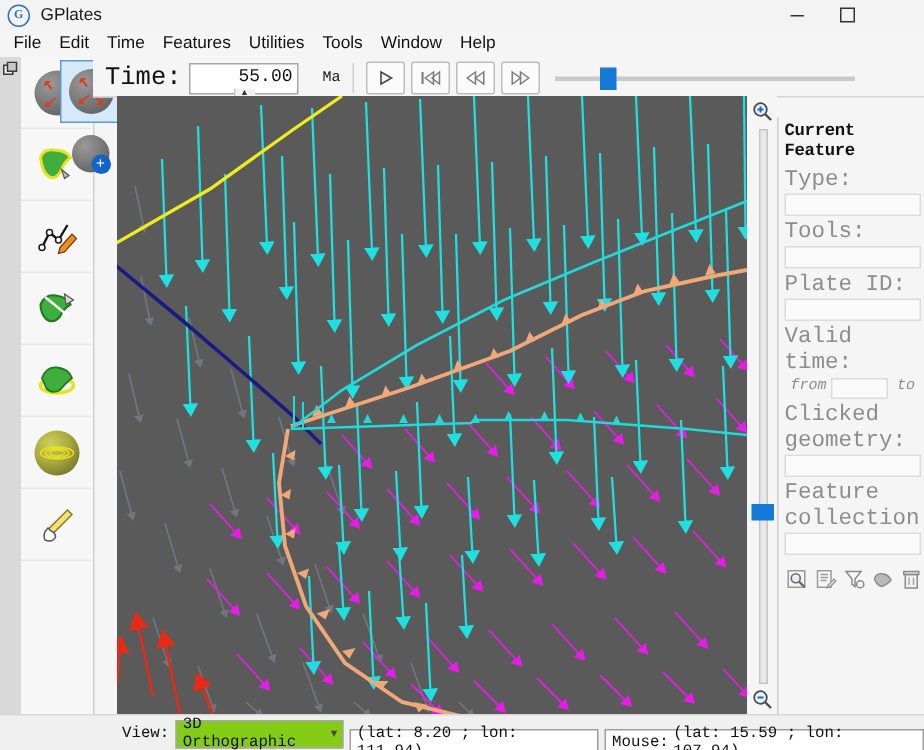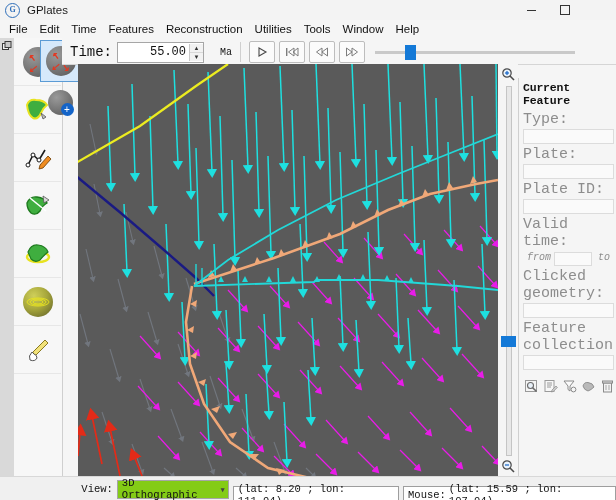--- a/index.html
+++ b/index.html
@@ -55,22 +55,22 @@
   .gl-arrow{position:absolute;color:#e03a24;font-size:10px;font-weight:bold;line-height:1;}
 
   .gbadge{position:absolute;right:-1px;bottom:-1px;width:13px;height:13px;border-radius:50%;
     background:#1464c8;color:#fff;font-size:10px;line-height:13px;text-align:center;
     font-family:"Liberation Sans",sans-serif;}
 
   
   .toptool{position:absolute;left:62px;top:38px;width:554px;height:26px;
     background:#f5f5f5;border-bottom:1px solid #d5d5d5;}
   .tt-row{position:absolute;left:8px;top:3px;display:flex;align-items:center;}
-  .tt-label{font-family:"Liberation Mono",monospace;font-size:14px;color:#111;margin-right:5px;}
-  .spin{display:flex;align-items:center;height:19px;border:1px solid #a6a6a6;background:#fff;}
+  .tt-label{font-family:"Liberation Mono",monospace;font-size:17px;color:#111;margin-right:5px;}
+  .spin{display:flex;align-items:center;height:19px;border:1px solid #a6a6a6;background:#fff;flex-direction:column;}
   .spin input{border:none;outline:none;width:66px;height:17px;text-align:right;
     font-family:"Liberation Mono",monospace;font-size:12px;color:#111;
     background:transparent;padding-right:3px;}
   .spin-btns{width:13px;height:17px;display:flex;flex-direction:column;
     border-left:1px solid #c8c8c8;background:#f2f2f2;}
   .sb{flex:1;display:flex;align-items:center;justify-content:center;font-size:6px;color:#333;line-height:1;}
   .sb+.sb{border-top:1px solid #d8d8d8;}
   .unit{font-family:"Liberation Mono",monospace;font-size:10px;margin-left:4px;color:#111;padding-left:12px;}
 
   .vsep{width:1px;height:20px;background:#cfcfcf;margin:0 8px;}
@@ -141,21 +141,20 @@
         <span class="gl-close"></span>
       </div>
     </div>
   </div>
 
   <div class="menubar">
     <div class="menu-item">File</div>
     <div class="menu-item">Edit</div>
     <div class="menu-item">Time</div>
     <div class="menu-item">Features</div>
-    <div class="menu-item">Reconstruction</div>
     <div class="menu-item">Utilities</div>
     <div class="menu-item">Tools</div>
     <div class="menu-item">Window</div>
     <div class="menu-item">Help</div>
   </div>
 
   <div class="leftdock">
     <div class="dock-handle">
       <svg width="10" height="10" viewBox="0 0 10 10">
         <rect x="0.5" y="2.5" width="6" height="6" fill="#f0f0f0" stroke="#3a3a3a"></rect>
@@ -528,21 +527,21 @@
       </svg>
     </span>
   </div>
 
   <div class="rightpanel">
     <div class="rp-title">Current Feature</div>
 
     <div class="rp-label">Type:</div>
     <div class="rp-field"></div>
 
-    <div class="rp-label">Plate:</div>
+    <div class="rp-label">Tools:</div>
     <div class="rp-field"></div>
 
     <div class="rp-label">Plate ID:</div>
     <div class="rp-field"></div>
 
     <div class="rp-label">Valid time:</div>
     <div class="rp-range">
       <span class="rp-it">from</span>
       <span class="rp-smallfield"></span>
       <span class="rp-it" style="margin-left:6px;">to</span>

